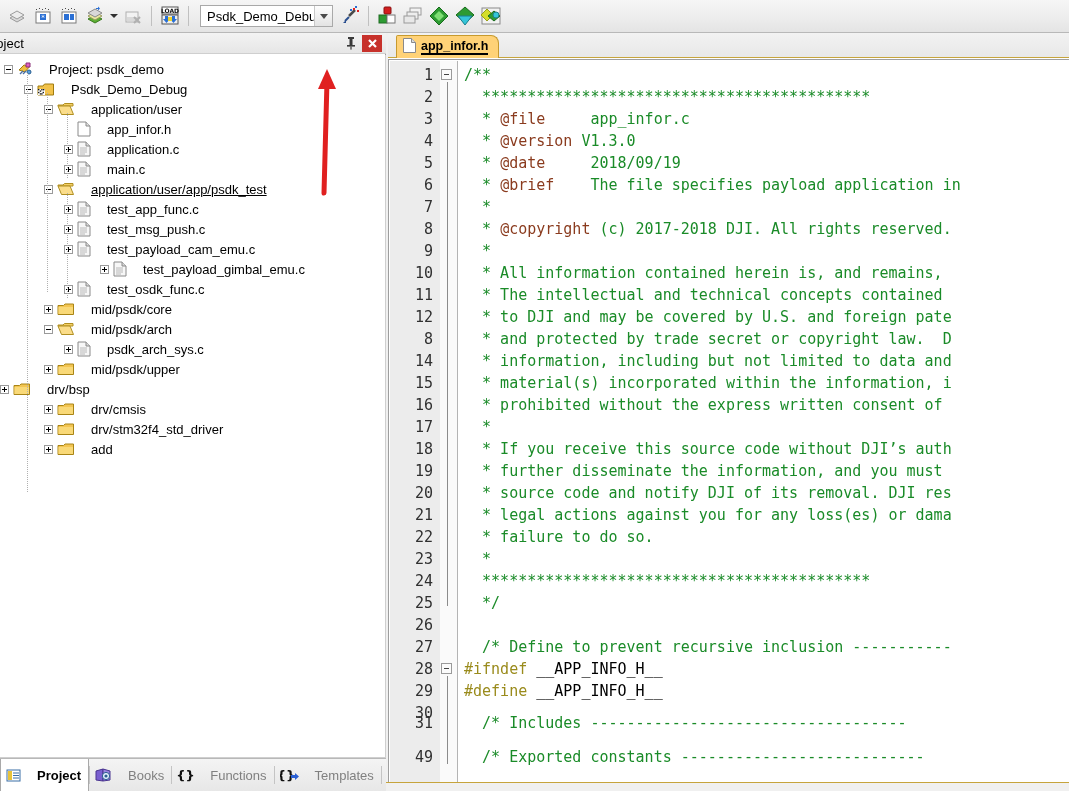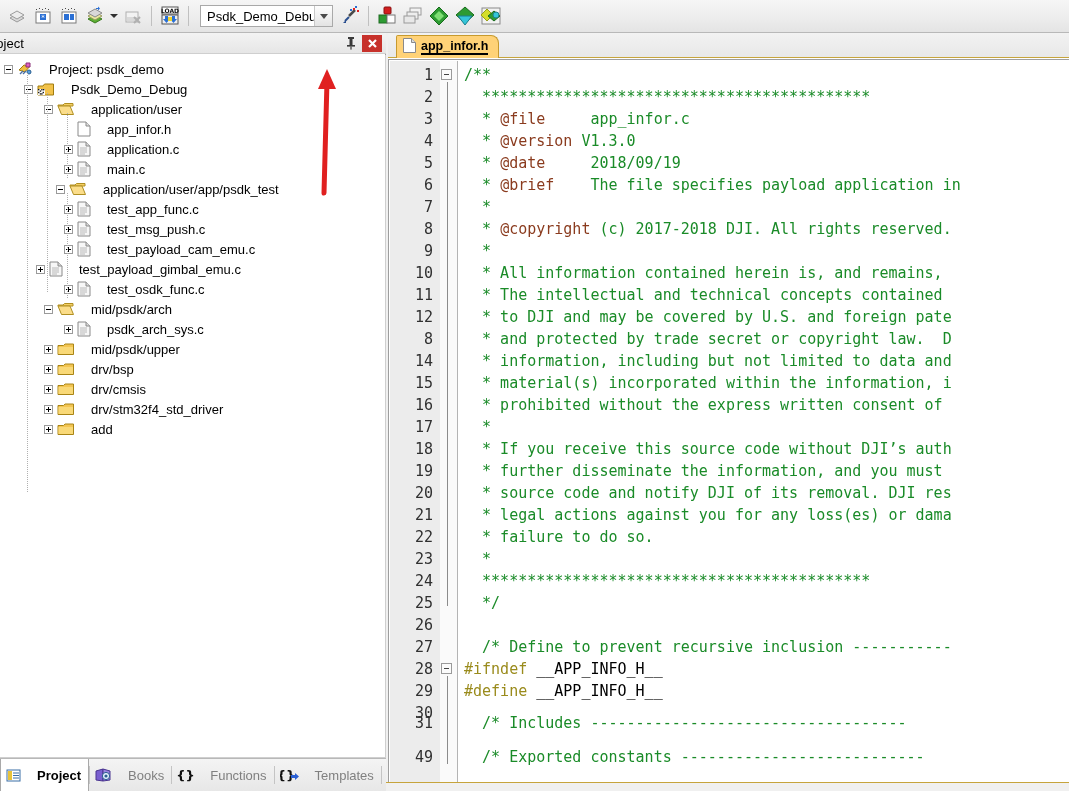--- a/index.html
+++ b/index.html
@@ -497,21 +497,21 @@
             <polyline points="9,1 9,5 13,5" fill="#d8d8d8" stroke="#8a8a8a"></polyline>
             <g stroke="#b8b8b8">
               <line x1="3" y1="7" x2="10" y2="7"></line>
               <line x1="3" y1="9" x2="10" y2="9"></line>
               <line x1="3" y1="11" x2="10" y2="11"></line>
               <line x1="3" y1="13" x2="8" y2="13"></line>
             </g>
           </svg>
           <span class="tlabel">main.c</span>
         </div>
-        <div class="trow" style="padding-left: 56px;">
+        <div class="trow" style="padding-left: 44px; text-decoration: underline;">
           <span class="expander"></span>
           <svg width="18" height="14" viewBox="0 0 18 14" class="icn">
             <polygon points="1,3 6,3 7.5,1.5 16,1.5 16,4 1,4" fill="#f5cf63" stroke="#b08f22"></polygon>
             <polygon points="1,4 13,4 16.5,12.5 4.5,12.5" fill="#fbdd8a" stroke="#b08f22"></polygon>
           </svg>
           <span class="tlabel">application/user/app/psdk_test</span>
         </div>
         <div class="trow" style="padding-left: 64px;">
           <span class="expander plus"></span>
           <svg width="14" height="16" viewBox="0 0 14 16" class="icn">
@@ -547,21 +547,21 @@
             <polyline points="9,1 9,5 13,5" fill="#d8d8d8" stroke="#8a8a8a"></polyline>
             <g stroke="#b8b8b8">
               <line x1="3" y1="7" x2="10" y2="7"></line>
               <line x1="3" y1="9" x2="10" y2="9"></line>
               <line x1="3" y1="11" x2="10" y2="11"></line>
               <line x1="3" y1="13" x2="8" y2="13"></line>
             </g>
           </svg>
           <span class="tlabel">test_payload_cam_emu.c</span>
         </div>
-        <div class="trow" style="padding-left: 36px;">
+        <div class="trow" style="padding-left: 100px;">
           <span class="expander plus"></span>
           <svg width="14" height="16" viewBox="0 0 14 16" class="icn">
             <polygon points="1,1 9,1 13,5 13,15 1,15" fill="#f7f7f7" stroke="#8a8a8a"></polygon>
             <polyline points="9,1 9,5 13,5" fill="#d8d8d8" stroke="#8a8a8a"></polyline>
             <g stroke="#b8b8b8">
               <line x1="3" y1="7" x2="10" y2="7"></line>
               <line x1="3" y1="9" x2="10" y2="9"></line>
               <line x1="3" y1="11" x2="10" y2="11"></line>
               <line x1="3" y1="13" x2="8" y2="13"></line>
             </g>
@@ -576,20 +576,28 @@
             <g stroke="#b8b8b8">
               <line x1="3" y1="7" x2="10" y2="7"></line>
               <line x1="3" y1="9" x2="10" y2="9"></line>
               <line x1="3" y1="11" x2="10" y2="11"></line>
               <line x1="3" y1="13" x2="8" y2="13"></line>
             </g>
           </svg>
           <span class="tlabel">test_osdk_func.c</span>
         </div>
         <div class="trow" style="padding-left: 44px;">
+          <span class="expander plus"></span>
+          <svg width="18" height="14" viewBox="0 0 18 14" class="icn">
+            <polygon points="1,3.5 6.5,3.5 8,2 16.5,2 16.5,12.5 1,12.5" fill="#f3c552" stroke="#a98516"></polygon>
+            <rect x="1.5" y="5" width="14.5" height="7" fill="#f9d978"></rect>
+          </svg>
+          <span class="tlabel">mid/psdk/core</span>
+        </div>
+        <div class="trow" style="padding-left: 44px;">
           <span class="expander"></span>
           <svg width="18" height="14" viewBox="0 0 18 14" class="icn">
             <polygon points="1,3 6,3 7.5,1.5 16,1.5 16,4 1,4" fill="#f5cf63" stroke="#b08f22"></polygon>
             <polygon points="1,4 13,4 16.5,12.5 4.5,12.5" fill="#fbdd8a" stroke="#b08f22"></polygon>
           </svg>
           <span class="tlabel">mid/psdk/arch</span>
         </div>
         <div class="trow" style="padding-left: 64px; text-align: right;">
           <span class="expander plus"></span>
           <svg width="14" height="16" viewBox="0 0 14 16" class="icn">
@@ -605,21 +613,21 @@
           <span class="tlabel">psdk_arch_sys.c</span>
         </div>
         <div class="trow" style="padding-left: 44px;">
           <span class="expander plus"></span>
           <svg width="18" height="14" viewBox="0 0 18 14" class="icn">
             <polygon points="1,3.5 6.5,3.5 8,2 16.5,2 16.5,12.5 1,12.5" fill="#f3c552" stroke="#a98516"></polygon>
             <rect x="1.5" y="5" width="14.5" height="7" fill="#f9d978"></rect>
           </svg>
           <span class="tlabel">mid/psdk/upper</span>
         </div>
-        <div class="trow" style="padding-left: 44px;">
+        <div class="trow" style="">
           <span class="expander plus"></span>
           <svg width="18" height="14" viewBox="0 0 18 14" class="icn">
             <polygon points="1,3.5 6.5,3.5 8,2 16.5,2 16.5,12.5 1,12.5" fill="#f3c552" stroke="#a98516"></polygon>
             <rect x="1.5" y="5" width="14.5" height="7" fill="#f9d978"></rect>
           </svg>
           <span class="tlabel">drv/bsp</span>
         </div>
         <div class="trow" style="padding-left: 44px;">
           <span class="expander plus"></span>
           <svg width="18" height="14" viewBox="0 0 18 14" class="icn">

